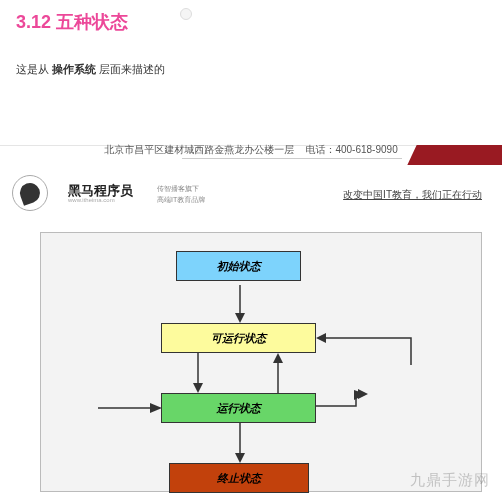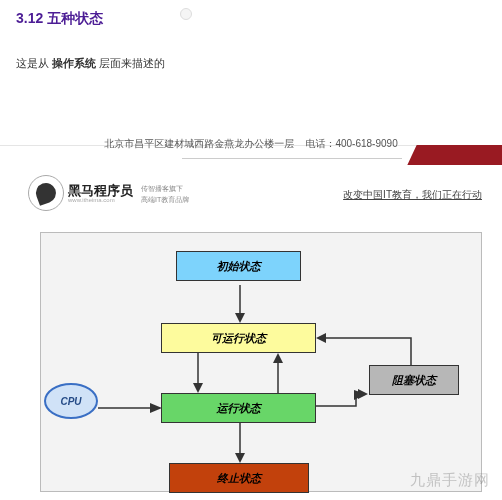--- a/index.html
+++ b/index.html
@@ -8,23 +8,23 @@
       height: 500px;
       font-family: "Microsoft YaHei", "SimHei", Arial, sans-serif;
       background: #fff;
       overflow: hidden;
       position: relative;
     }
     .top-section {
       padding: 10px 16px 8px 16px;
     }
     .section-title {
-      font-size: 14px;
-      font-weight: bold;
-      color: #4c1d95;
+      font-size: 18px;
+      font-weight: bold;
+      color: #ec4899;
       margin-bottom: 10px;
     }
     .subtitle {
       font-size: 11px;
       color: #333;
       margin-top: 28px;
     }
     .subtitle .bold-word {
       font-weight: bold;
     }
@@ -65,25 +65,25 @@
     }
     .divider-line {
       position: absolute;
       left: 0;
       right: 0;
       top: 145px;
       border-top: 1px solid #e5e5e5;
     }
     .logo-area {
       position: absolute;
-      left: 28px;
+      left: 12px;
       top: 175px;
       display: flex;
       align-items: center;
-      gap: 4px;
+      gap: 20px;
     }
     .logo-circle {
       width: 36px;
       height: 36px;
       border: 1px solid #aaa;
       border-radius: 50%;
       display: flex;
       align-items: center;
       justify-content: center;
       position: relative;
@@ -226,26 +226,24 @@
   <div style="margin-left:4px;">
     <div class="logo-sub">传智播客旗下</div>
     <div class="logo-sub">高端IT教育品牌</div>
   </div>
 </div>
 
 <div class="tagline">改变中国IT教育，我们正在行动</div>
 
 <div class="diagram-container">
 
-  <div class="cpu-ellipse">CPU</div>
 
   <div class="state-box box-initial">初始状态</div>
   <div class="state-box box-running">运行状态</div>
   <div class="state-box box-runnable">可运行状态</div>
-  <div class="state-box box-blocked">阻塞状态</div>
   <div class="state-box box-terminated">终止状态</div>
 
   <svg class="arrow" style="left:192px;top:52px;width:14px;height:38px;">
     <line x1="7" y1="0" x2="7" y2="30" stroke="#333" stroke-width="1.5"></line>
     <polygon points="7,38 2,28 12,28" fill="#333"></polygon>
   </svg>
 
   <svg class="arrow" style="left:150px;top:120px;width:14px;height:40px;">
     <line x1="7" y1="0" x2="7" y2="32" stroke="#333" stroke-width="1.5"></line>
     <polygon points="7,40 2,30 12,30" fill="#333"></polygon>

